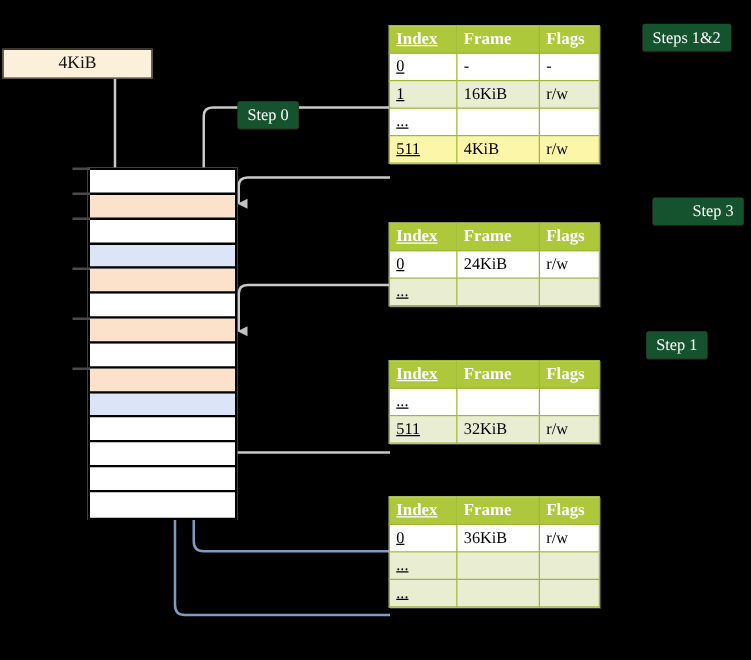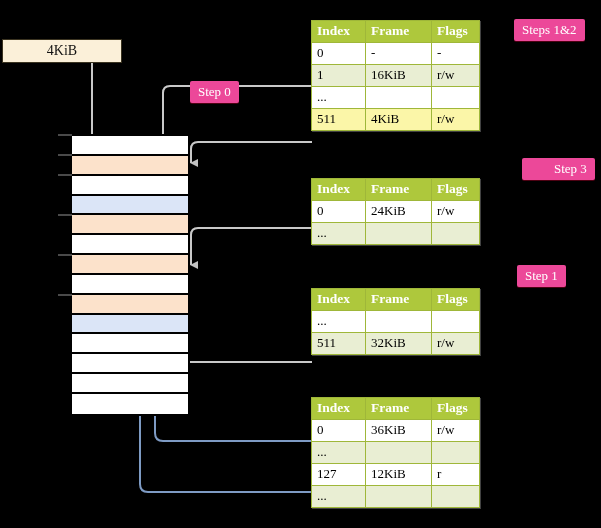--- a/index.html
+++ b/index.html
@@ -6,21 +6,21 @@
   body{width:601px;height:528px;position:relative;overflow:hidden;
        font-family:"Liberation Serif",serif;color:#000;}
   .canvas{position:absolute;inset:0;}
 
   
   .pagebox{position:absolute;background:#fbf0d9;border:1px solid #3a3320;
            display:flex;align-items:center;justify-content:center;
            font-size:14px;color:#111;}
 
   
-  .badge{position:absolute;background:#ec4899;color:#fff;
+  .badge{position:absolute;background:#14532d;color:#fff;
          font-size:13px;line-height:1;padding:4px 8px 5px;border-radius:2px;
          box-shadow:0 1px 0 #4d0112;white-space:nowrap;
          display:flex;align-items:center;justify-content:center;}
 
   
   .memcol{position:absolute;border:2px solid #000;background:#fff;box-sizing:border-box;}
   .memrow{box-sizing:border-box;border-bottom:2px solid #000;width:100%;}
   .memrow:last-child{border-bottom:none;}
   .memrow.peach{background:#fce2cb;}
   .memrow.blue{background:#dbe5f7;}
@@ -28,21 +28,21 @@
   .tick{position:absolute;height:2px;background:#4a4a4a;left:0;width:14px;}
 
   
   .ptable{position:absolute;border-collapse:collapse;background:#fff;
           font-size:13px;box-shadow:1px 1px 0 rgba(120,120,120,.55);}
   .ptable td,.ptable th{border:1px solid #9fb739;padding:2px 5px 3px;
           text-align:left;height:18px;box-sizing:border-box;font-weight:normal;}
   .ptable th{background:#aec83c;color:#fff;font-weight:bold;font-size:13.5px;}
   .ptable tr.tint td{background:#e9eed3;}
   .ptable td.hl,.ptable tr.hl td{background:#fbf6a8;}
-  .ptable .c-idx{width:54px;}
+  .ptable .c-idx{width:54px;text-decoration:underline;}
   .ptable .c-frm{width:66px;}
   .ptable .c-flg{width:48px;margin-left:12px;}
 
   
   svg.wires{position:absolute;left:0;top:0;width:601px;height:528px;
             pointer-events:none;}
 </style>
 </head>
 <body>
 
@@ -208,25 +208,20 @@
         <tr>
           <td class="c-idx">0</td>
           <td class="c-frm">36KiB</td>
           <td class="c-flg">r/w</td>
         </tr>
         <tr class="tint">
           <td class="c-idx">...</td>
           <td class="c-frm"></td>
           <td class="c-flg"></td>
         </tr>
-        <tr>
-          <td class="c-idx">127</td>
-          <td class="c-frm">12KiB</td>
-          <td class="c-flg">r</td>
-        </tr>
         <tr class="tint">
           <td class="c-idx">...</td>
           <td class="c-frm"></td>
           <td class="c-flg"></td>
         </tr>
       </tbody>
     </table>
 
 </div>
 

